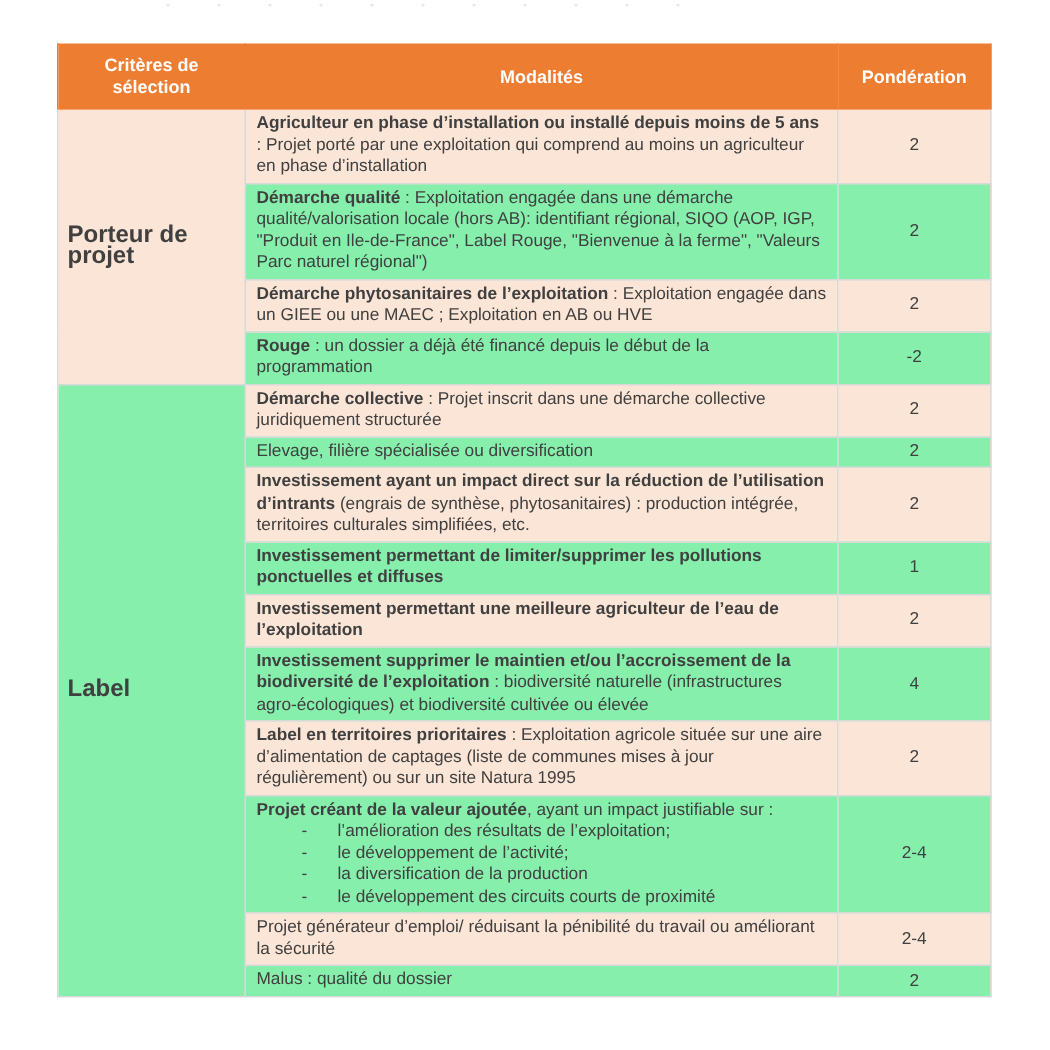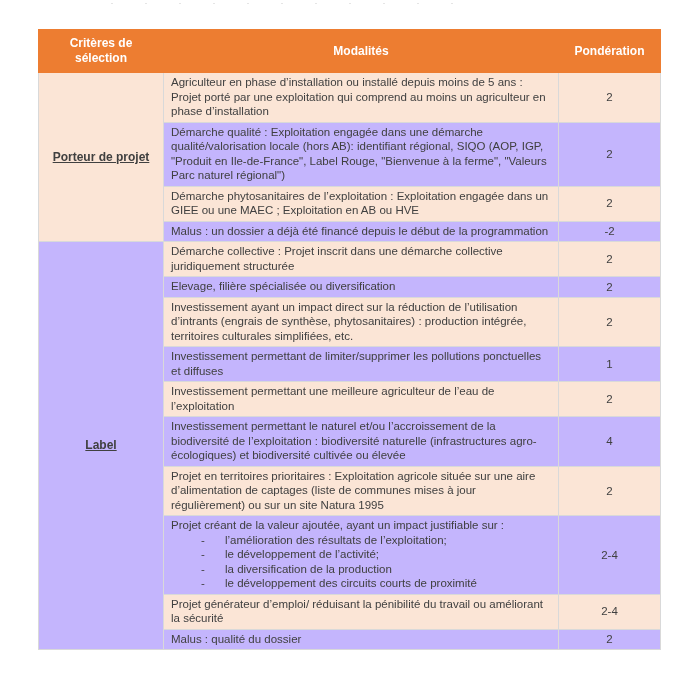--- a/index.html
+++ b/index.html
@@ -23,25 +23,25 @@
     background:#ED7D31;color:#ffffff;font-weight:bold;font-size:12px;
     border:1px solid #ED7D31;padding:6px 4px;text-align:center;vertical-align:middle;
     line-height:15px;
   }
   td{
     border:1px solid #D9D9D9;vertical-align:middle;
   }
   td.mod{padding:2px 7px 3px 7px;vertical-align:top;}
   td.weight{text-align:center;padding:2px 4px;}
   td.group{
-    text-align:center;font-weight:bold;font-size:12px;padding:2px 6px;text-decoration:underline;
+    font-weight:bold;font-size:16px;padding:2px 6px;
   }
   .peach{background:#FBE5D6;}
-  .white{background:#c4b5fd;}
-  .b{font-weight:normal;}
+  .white{background:#86efac;}
+  .b{font-weight:bold;}
   .bullet{display:flex;padding-left:30px;}
   .bullet .dash{flex:0 0 24px;}
   .bullet .btxt{flex:1 1 auto;}
 </style>
 </head>
 <body>
 
 <div class="crop-remnant"></div>
 
 <table class="criteria">
@@ -65,21 +65,21 @@
       </tr>
       <tr>
         <td class="mod white"><span class="b">Démarche qualité</span><span> : Exploitation engagée dans une démarche qualité/valorisation locale (hors AB): identifiant régional, SIQO (AOP, IGP, "Produit en Ile-de-France", Label Rouge, "Bienvenue à la ferme", "Valeurs Parc naturel régional")</span></td>
         <td class="weight white">2</td>
       </tr>
       <tr>
         <td class="mod peach"><span class="b">Démarche phytosanitaires de l’exploitation</span><span> : Exploitation engagée dans un GIEE ou une MAEC ; Exploitation en AB ou HVE</span></td>
         <td class="weight peach">2</td>
       </tr>
       <tr>
-        <td class="mod white"><span class="b">Malus</span><span> : un dossier a déjà été financé depuis le début de la programmation</span></td>
+        <td class="mod white"><span class="b">Rouge</span><span> : un dossier a déjà été financé depuis le début de la programmation</span></td>
         <td class="weight white">-2</td>
       </tr>
       <tr>
         <td rowspan="10" class="group white">Label</td>
         <td class="mod peach"><span class="b">Démarche collective</span><span> : Projet inscrit dans une démarche collective juridiquement structurée</span></td>
         <td class="weight peach">2</td>
       </tr>
       <tr>
         <td class="mod white"><span>Elevage, filière spécialisée ou diversification</span></td>
         <td class="weight white">2</td>
@@ -90,25 +90,25 @@
       </tr>
       <tr>
         <td class="mod white"><span class="b">Investissement permettant de limiter/supprimer les pollutions ponctuelles et diffuses</span></td>
         <td class="weight white">1</td>
       </tr>
       <tr>
         <td class="mod peach"><span class="b">Investissement permettant une meilleure agriculteur de l’eau de l’exploitation</span></td>
         <td class="weight peach">2</td>
       </tr>
       <tr>
-        <td class="mod white"><span class="b">Investissement permettant le naturel et/ou l’accroissement de la biodiversité de l’exploitation</span><span> : biodiversité naturelle (infrastructures agro-écologiques) et biodiversité cultivée ou élevée</span></td>
+        <td class="mod white"><span class="b">Investissement supprimer le maintien et/ou l’accroissement de la biodiversité de l’exploitation</span><span> : biodiversité naturelle (infrastructures agro-écologiques) et biodiversité cultivée ou élevée</span></td>
         <td class="weight white">4</td>
       </tr>
       <tr>
-        <td class="mod peach"><span class="b">Projet en territoires prioritaires</span><span> : Exploitation agricole située sur une aire d’alimentation de captages (liste de communes mises à jour régulièrement) ou sur un site Natura 1995</span></td>
+        <td class="mod peach"><span class="b">Label en territoires prioritaires</span><span> : Exploitation agricole située sur une aire d’alimentation de captages (liste de communes mises à jour régulièrement) ou sur un site Natura 1995</span></td>
         <td class="weight peach">2</td>
       </tr>
       <tr>
         <td class="mod white"><span class="b">Projet créant de la valeur ajoutée</span><span>, ayant un impact justifiable sur :</span><div class="bullet">
             <span class="dash">-</span>
             <span class="btxt">l’amélioration des résultats de l’exploitation;</span>
           </div><div class="bullet">
             <span class="dash">-</span>
             <span class="btxt">le développement de l’activité;</span>
           </div><div class="bullet">

